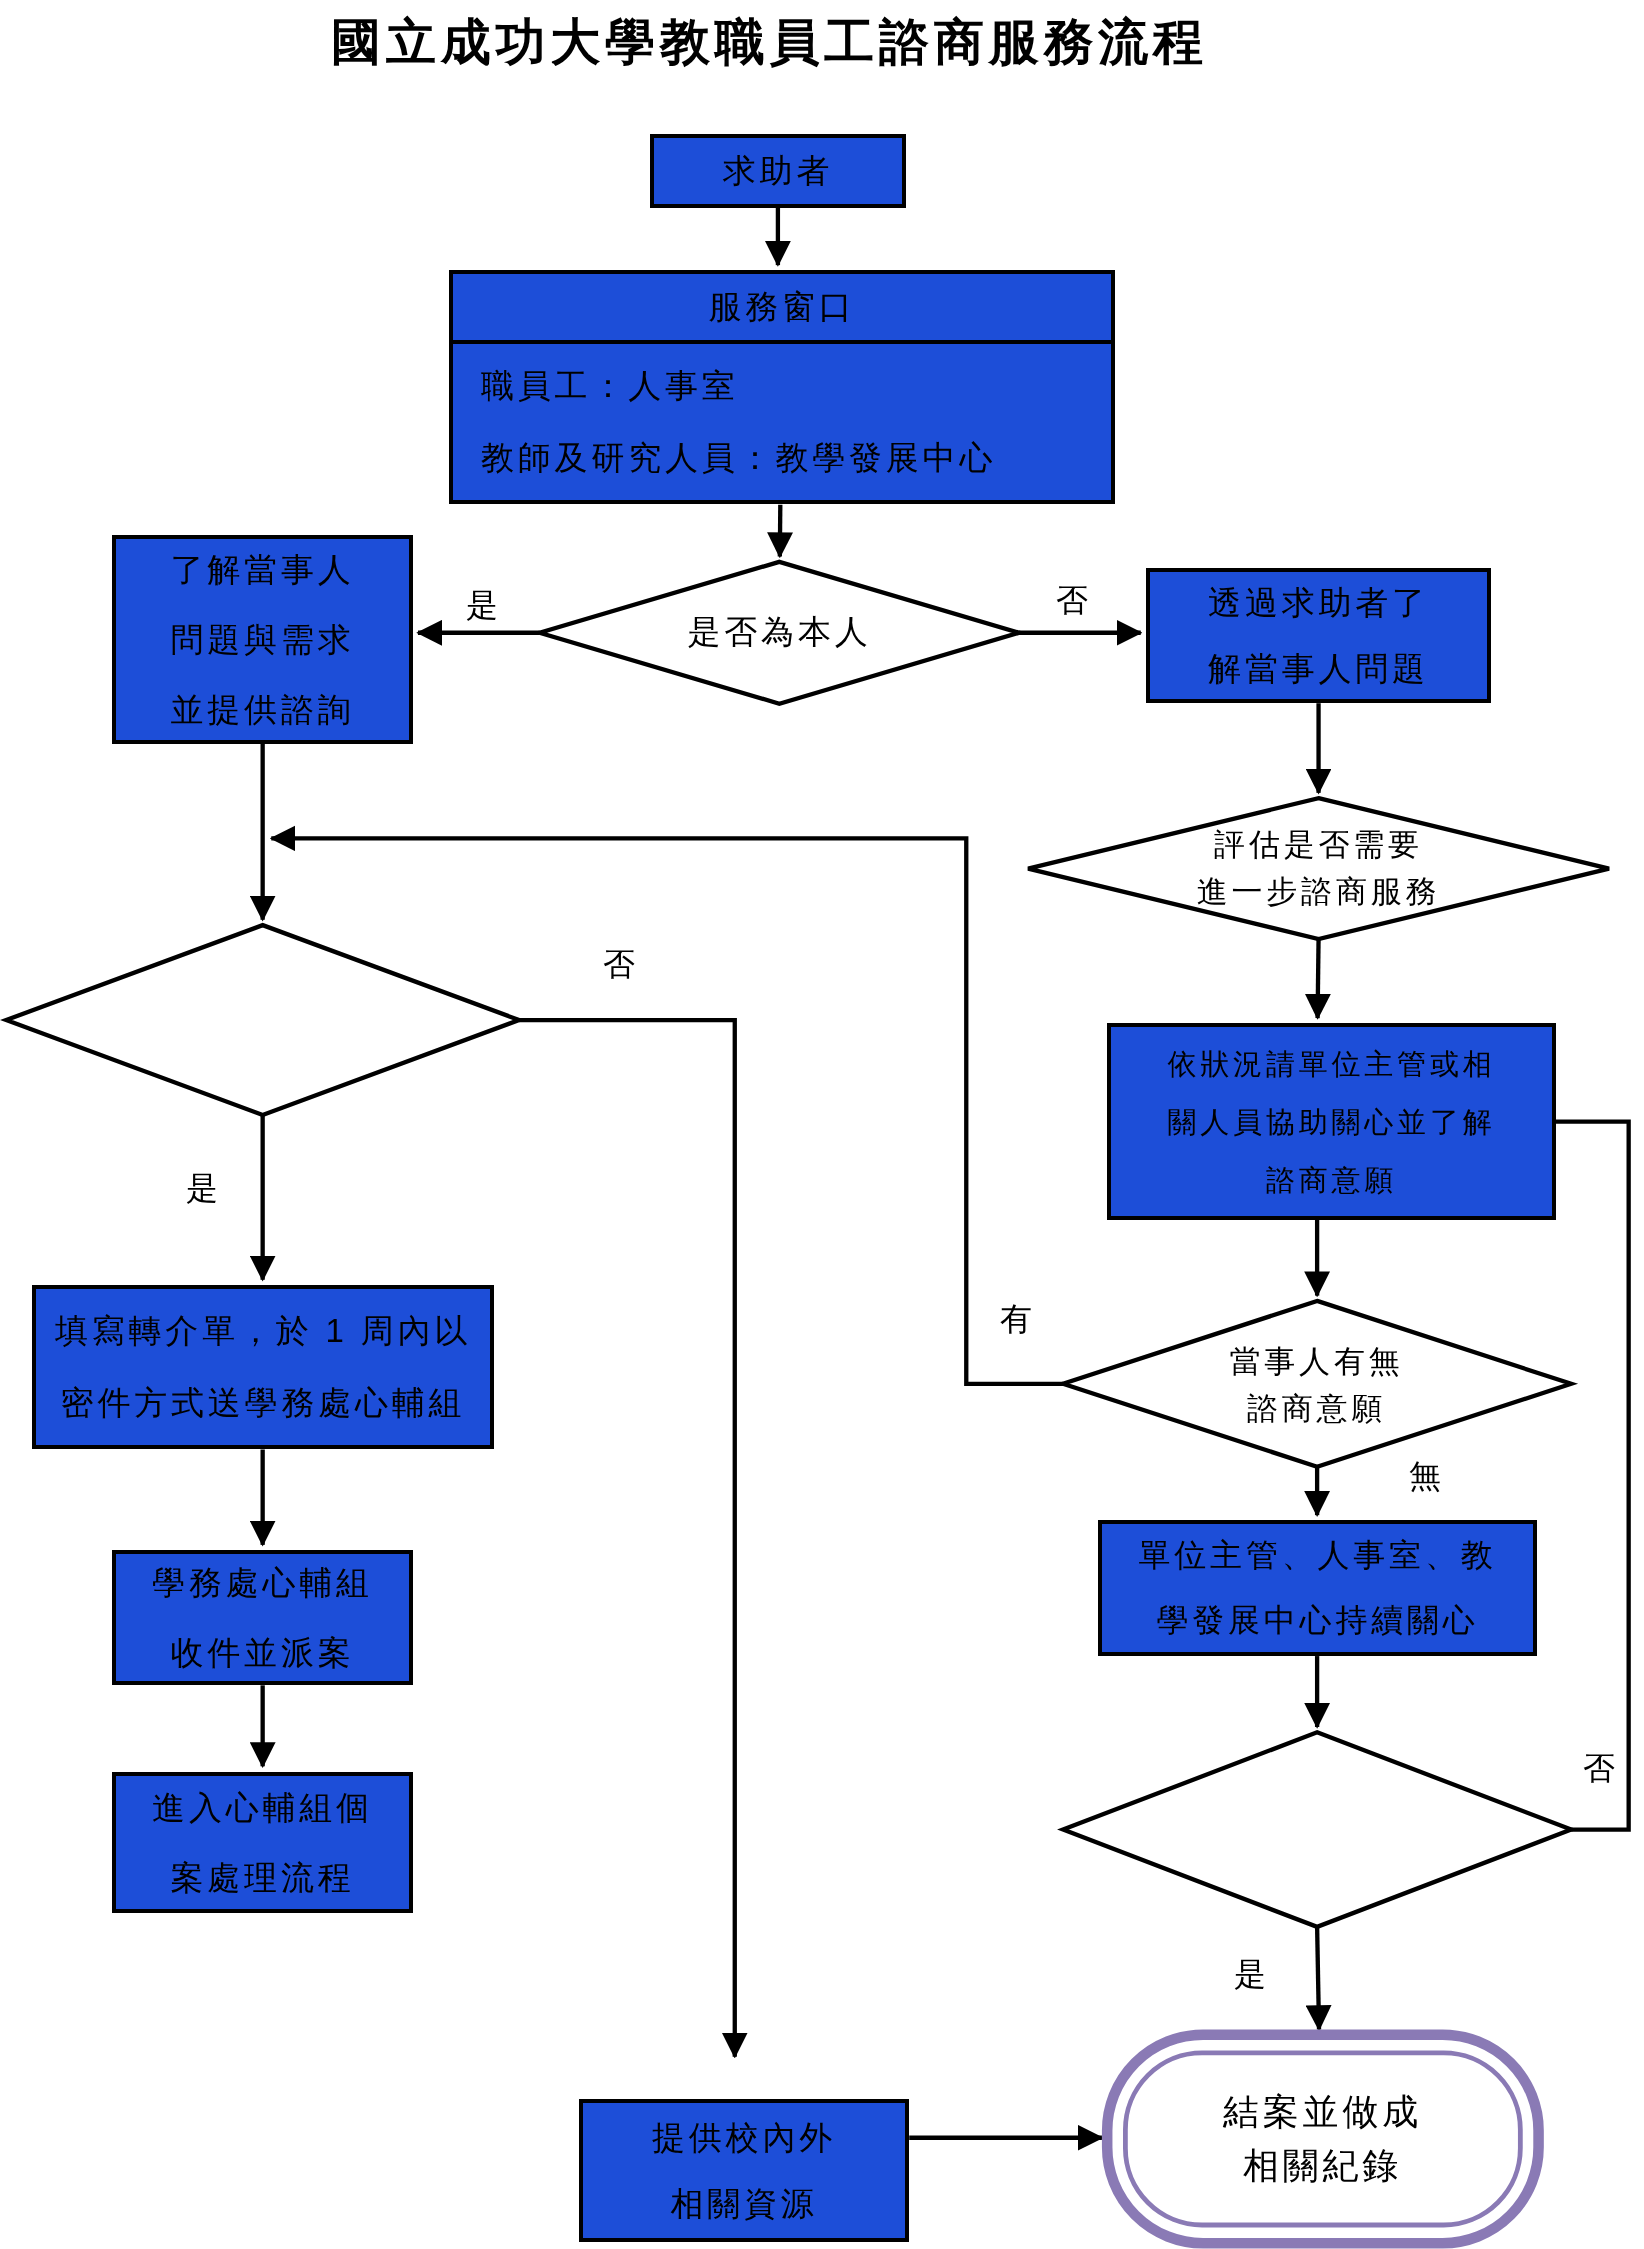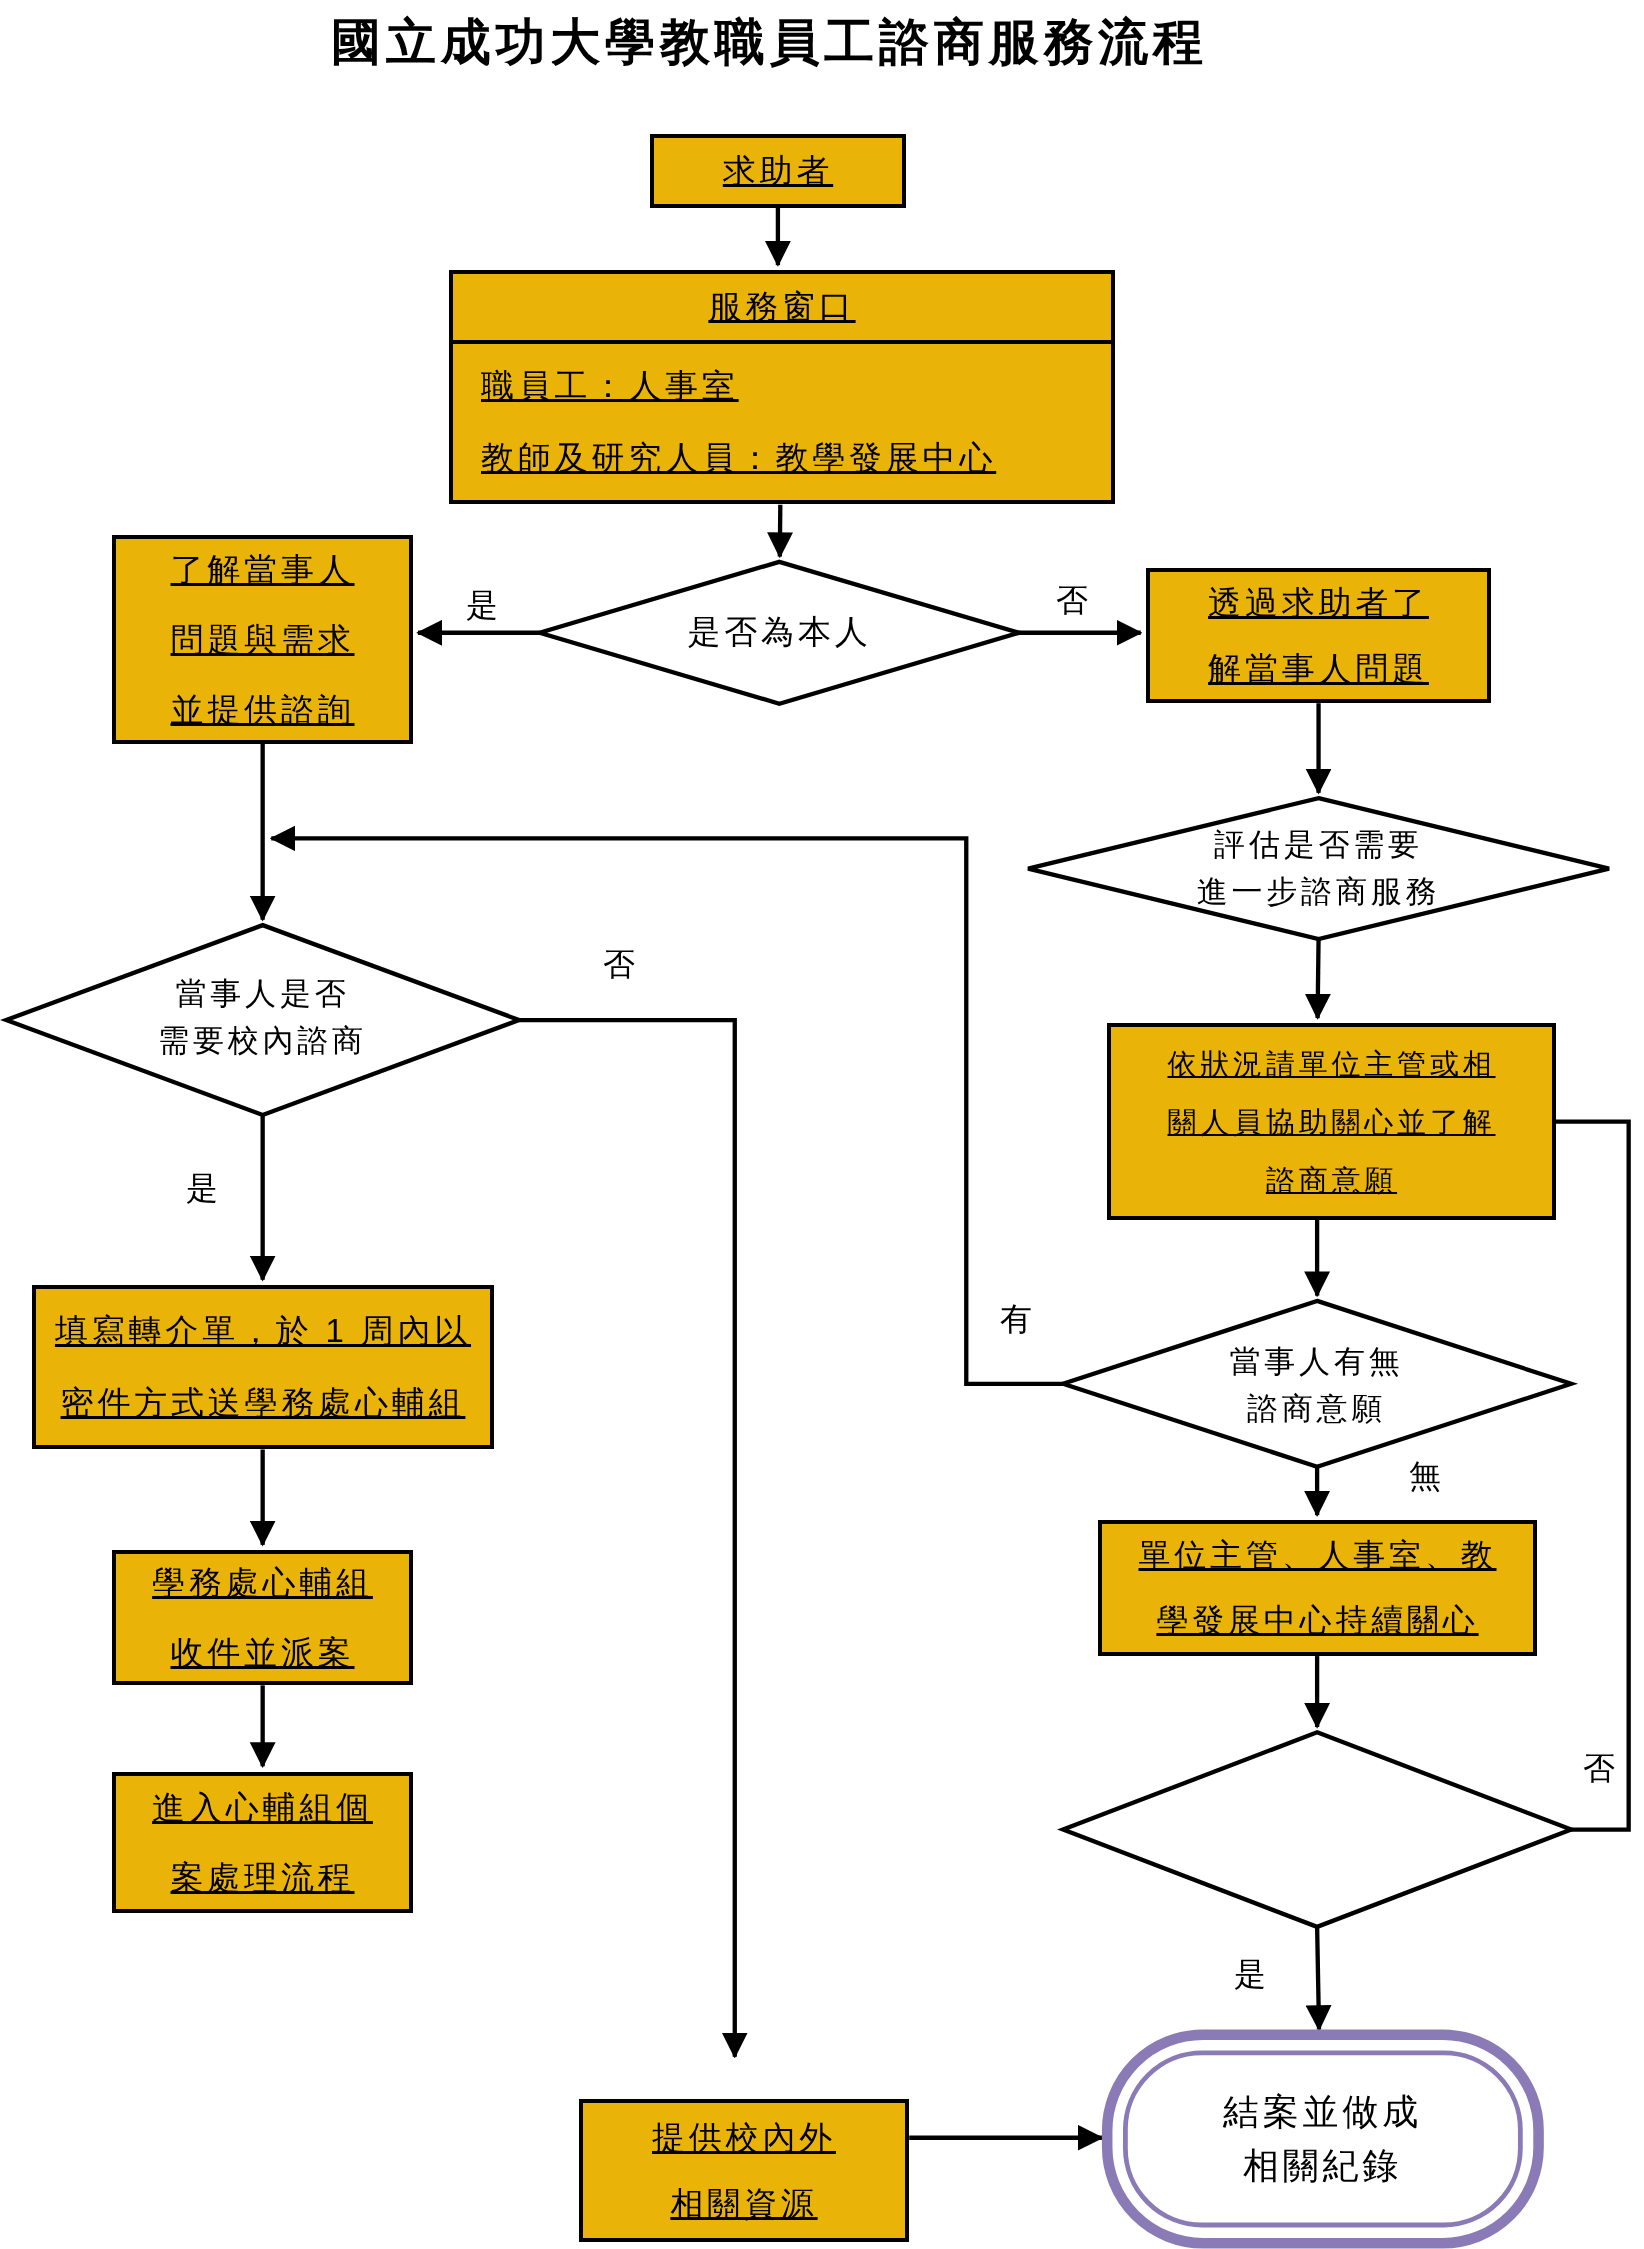--- a/index.html
+++ b/index.html
@@ -6,23 +6,23 @@
   #canvas{
     position:relative;width:1644px;height:2250px;background:#ffffff;overflow:hidden;
     font-family:"Liberation Sans","DejaVu Sans",sans-serif;color:#000;
   }
   #wires{position:absolute;left:0;top:0;width:1644px;height:2250px;}
   .title{
     position:absolute;left:0;top:8.6px;width:1539px;text-align:center;
     font-size:50px;font-weight:700;letter-spacing:4.8px;white-space:nowrap;
   }
   .node{
-    position:absolute;box-sizing:border-box;background:#eab308;border:4.3px solid #000;
+    position:absolute;box-sizing:border-box;background:#1d4ed8;border:4.3px solid #000;
     display:flex;flex-direction:column;align-items:center;justify-content:center;
-    text-align:center;letter-spacing:3.8px;text-decoration:underline;
+    text-align:center;letter-spacing:3.8px;
   }
   .dtext{
     position:absolute;display:flex;flex-direction:column;align-items:center;justify-content:center;
     text-align:center;letter-spacing:3.8px;
   }
   .elabel{
     position:absolute;width:58px;height:53px;display:flex;align-items:center;justify-content:center;
     font-size:32px;letter-spacing:0;
   }
   .win-header{
@@ -136,24 +136,20 @@
 
   <div class="dtext" style="left:588px;top:594px;width:383px;height:77px;font-size:33px;">
     <div>是否為本人</div>
   </div>
 
   <div class="dtext" style="left:1103px;top:815px;width:431px;height:105px;font-size:31px;line-height:47px;">
     <div>評估是否需要</div>
     <div>進一步諮商服務</div>
   </div>
 
-  <div class="dtext" style="left:71px;top:964px;width:383px;height:105px;font-size:31px;line-height:47px;">
-    <div>當事人是否</div>
-    <div>需要校內諮商</div>
-  </div>
 
   <div class="dtext" style="left:1125px;top:1332px;width:383px;height:105px;font-size:31px;line-height:47px;">
     <div>當事人有無</div>
     <div>諮商意願</div>
   </div>
 
 
   <div class="dtext" style="left:1131px;top:2081px;width:383px;height:115px;font-size:36px;line-height:54px;">
     <div>結案並做成</div>
     <div>相關紀錄</div>

